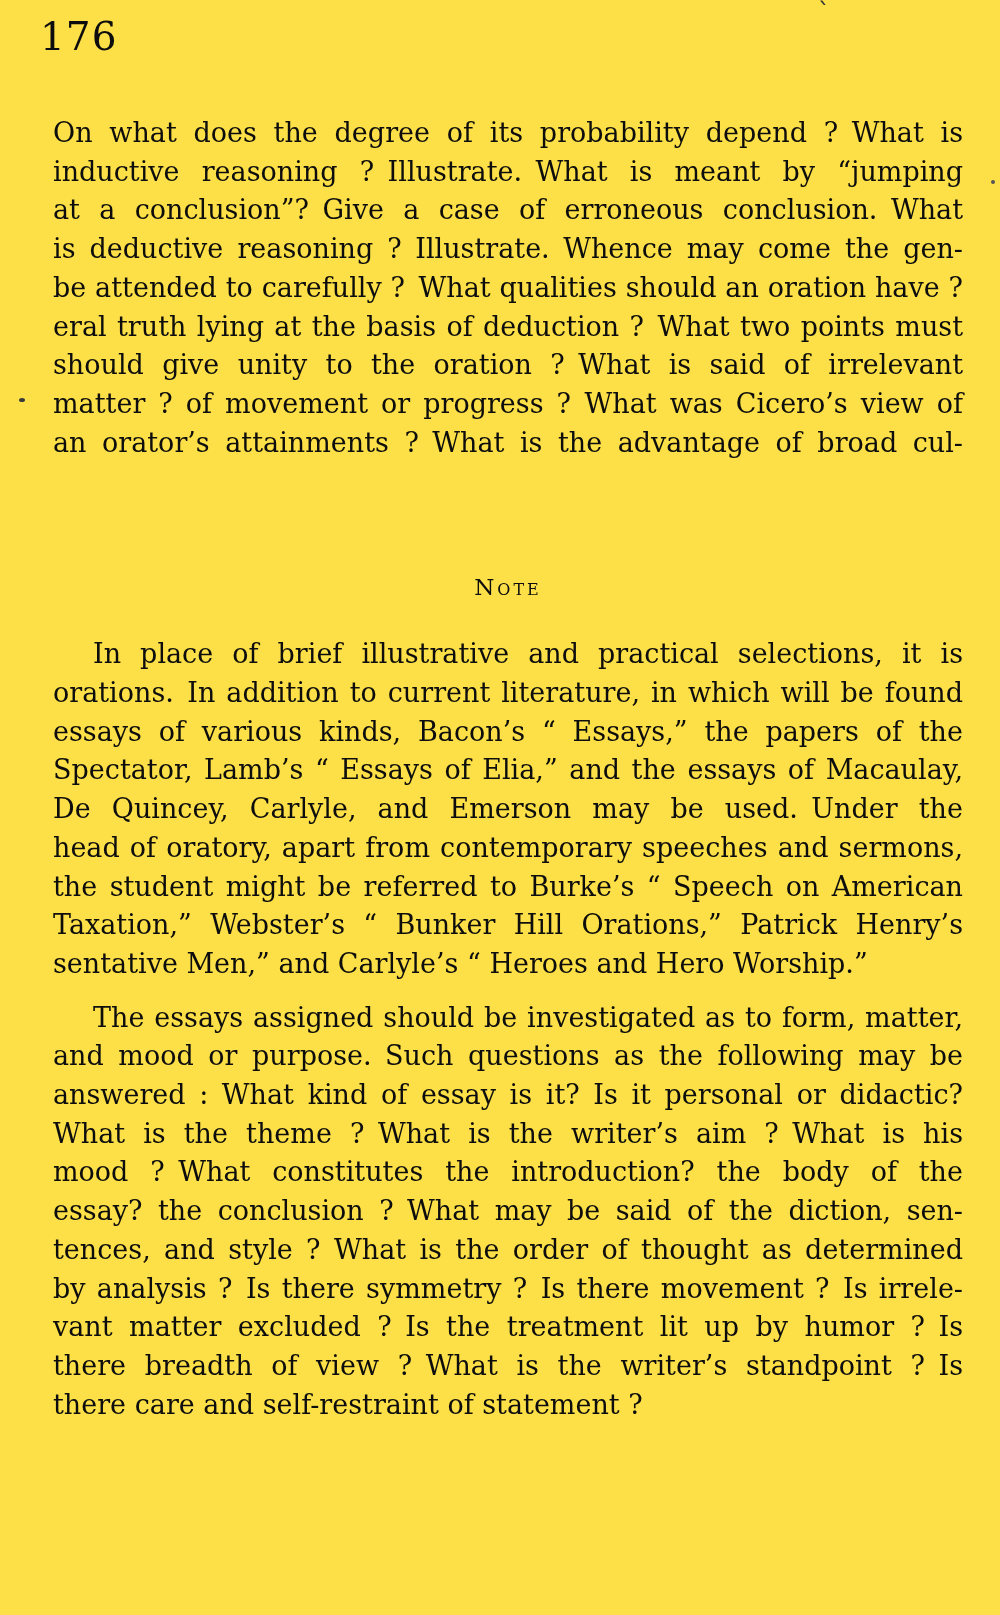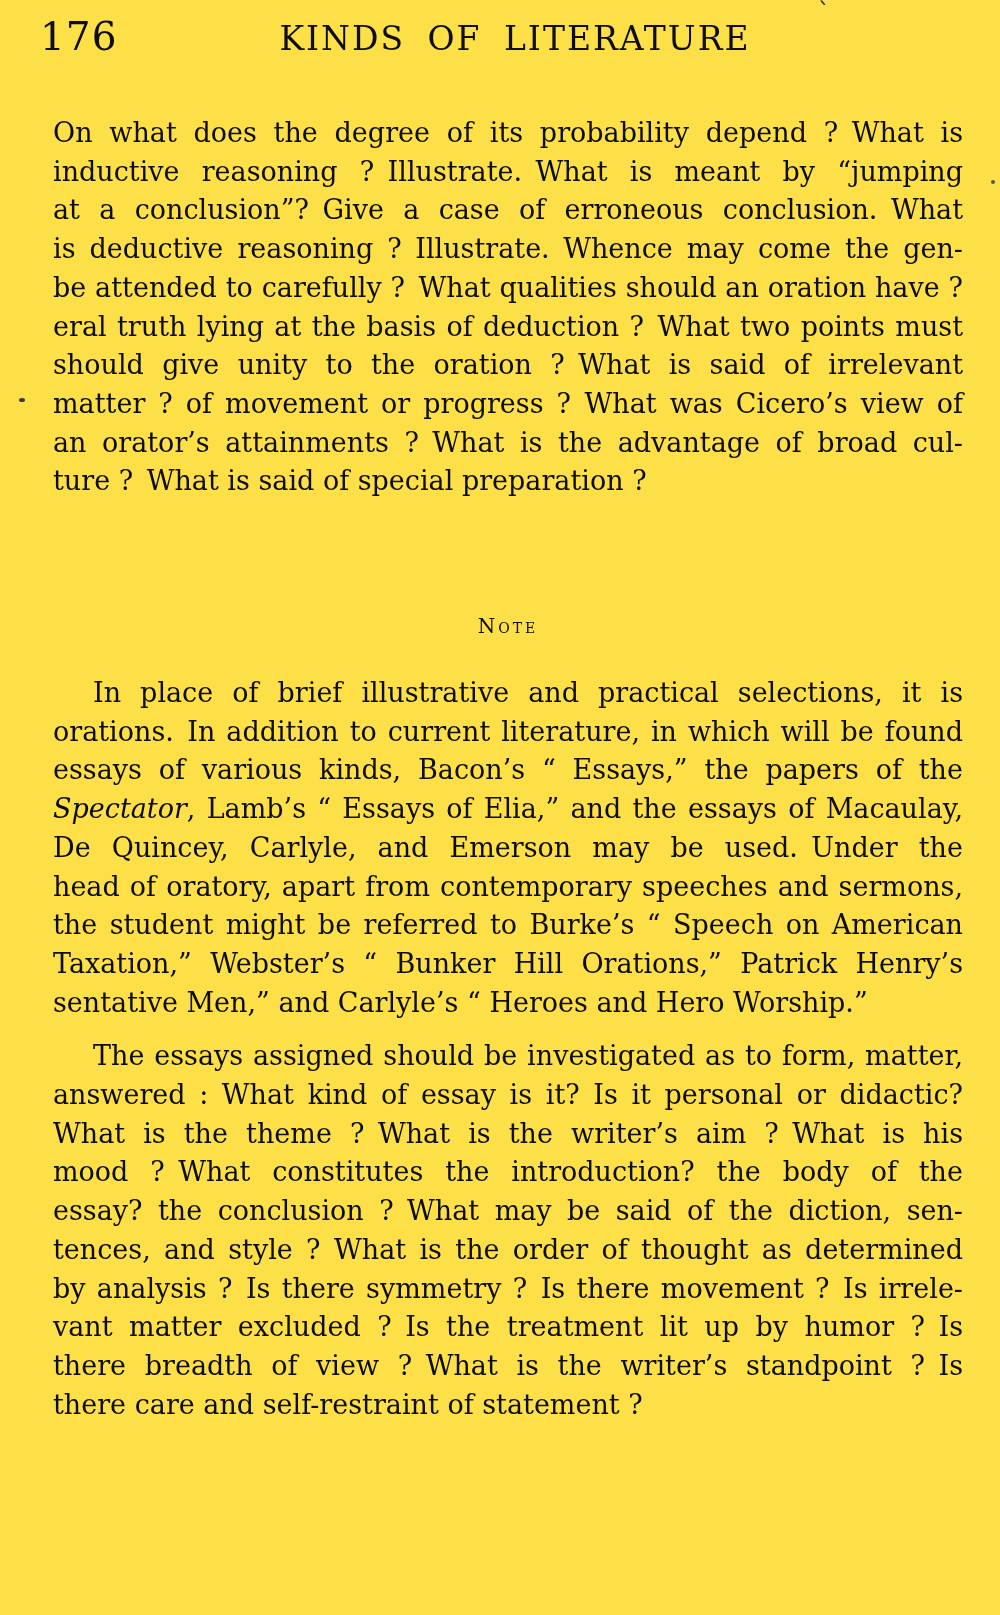--- a/index.html
+++ b/index.html
@@ -44,25 +44,25 @@
     overflow: hidden;
   }
   .paragraph { margin: 15px; }
   .line {
     text-align: justify;
     text-align-last: justify;
     white-space: normal;
   }
   .line.last { text-align-last: left; }
   .line.indent { text-indent: 40px; }
-  .italic { font-style: italic; }
+  .italic { }
   .note-heading {
     text-align: center;
     font-variant: small-caps;
-    font-size: 20px;
+    font-size: 23px;
     letter-spacing: 3px;
     line-height: 30px;
     margin: 110px 0 33px 0;
   }
   
   .artifact-tick {
     position: absolute;
     left: 818px;
     top: -2px;
     font-size: 24px;
@@ -88,49 +88,48 @@
     border-radius: 50%;
   }
 </style>
 </head>
 <body>
 
 <div class="page">
 
   <div class="page-number">176</div>
 
-  <div class="running-title">KINDS OF LITERATURE</div>
 
   <div class="page-body" id="page-body">
       <div class="paragraph">
         <div class="line">On what does the degree of its probability depend ? What is</div>
         <div class="line">inductive reasoning ? Illustrate. What is meant by “jumping</div>
         <div class="line">at a conclusion”? Give a case of erroneous conclusion. What</div>
         <div class="line">is deductive reasoning ? Illustrate. Whence may come the gen-</div>
         <div class="line">be attended to carefully ? What qualities should an oration have ?</div>
         <div class="line">eral truth lying at the basis of deduction ? What two points must</div>
         <div class="line">should give unity to the oration ? What is said of irrelevant</div>
         <div class="line">matter ? of movement or progress ? What was Cicero’s view of</div>
         <div class="line">an orator’s attainments ? What is the advantage of broad cul-</div>
-        <div class="line last">ture ? What is said of special preparation ?</div>
       </div>
       <div class="note-heading">Note</div>
       <div class="paragraph">
         <div class="line indent">In place of brief illustrative and practical selections, it is</div>
         <div class="line">orations. In addition to current literature, in which will be found</div>
         <div class="line">essays of various kinds, Bacon’s “ Essays,” the papers of the</div>
         <div class="line"><span class="italic">Spectator</span><span>, Lamb’s “ Essays of Elia,” and the essays of Macaulay,</span></div>
         <div class="line">De Quincey, Carlyle, and Emerson may be used. Under the</div>
         <div class="line">head of oratory, apart from contemporary speeches and sermons,</div>
         <div class="line">the student might be referred to Burke’s “ Speech on American</div>
         <div class="line">Taxation,” Webster’s “ Bunker Hill Orations,” Patrick Henry’s</div>
         <div class="line last">sentative Men,” and Carlyle’s “ Heroes and Hero Worship.”</div>
       </div>
       <div class="paragraph">
         <div class="line indent">The essays assigned should be investigated as to form, matter,</div>
+        <div class="line">and mood or purpose. Such questions as the following may be</div>
         <div class="line">answered : What kind of essay is it? Is it personal or didactic?</div>
         <div class="line">What is the theme ? What is the writer’s aim ? What is his</div>
         <div class="line">mood ? What constitutes the introduction? the body of the</div>
         <div class="line">essay? the conclusion ? What may be said of the diction, sen-</div>
         <div class="line">tences, and style ? What is the order of thought as determined</div>
         <div class="line">by analysis ? Is there symmetry ? Is there movement ? Is irrele-</div>
         <div class="line">vant matter excluded ? Is the treatment lit up by humor ? Is</div>
         <div class="line">there breadth of view ? What is the writer’s standpoint ? Is</div>
         <div class="line last">there care and self-restraint of statement ?</div>
       </div>

